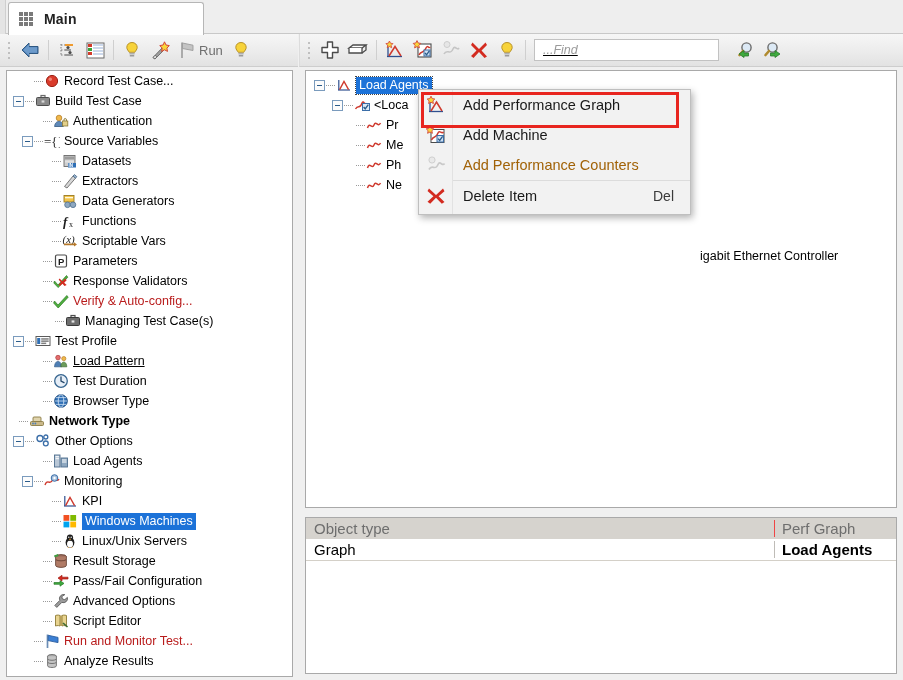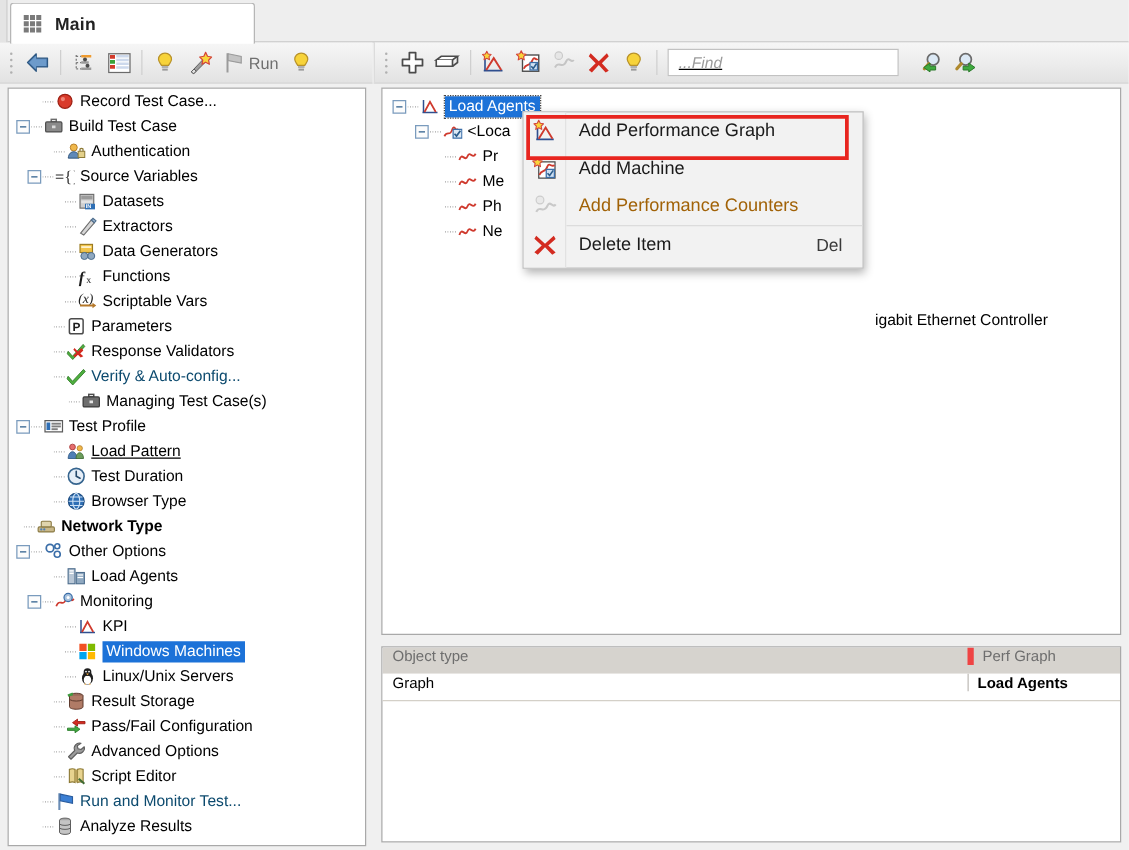--- a/index.html
+++ b/index.html
@@ -107,21 +107,21 @@
     border: 1px solid #a9a9a9;
     overflow: hidden;
     position: relative;
   }
   .trow {
     height: 20px; display: flex; align-items: center;
     font-size: 12.5px; white-space: nowrap;
     position: relative;
   }
   .trow .lbl { margin-left: 4px; }
-  .trow.disabled .lbl { color: #0c4a6e; }
+  .trow.disabled .lbl { color: #b91c1c; }
   .trow.sel .lbl {
     background: #1c72d8; color: #ffffff; padding: 1px 3px 2px 3px;
   }
 
   
   .exp {
     width: 11px; height: 11px; border: 1px solid #7a9bbd;
     background: #fcfcfc; position: relative; display: inline-block;
     margin-right: 1px; flex: 0 0 auto;
   }
@@ -154,27 +154,27 @@
     position: absolute; left: 6px; top: 444px;
     width: 592px; height: 6px;
   }
   .grid-panel {
     position: absolute; left: 6px; top: 450px;
     width: 592px; height: 157px;
     background: #ffffff; border: 1px solid #a9a9a9;
     overflow: hidden;
   }
   .grid-row {
-    display: flex; height: 21px; align-items: flex-start;
-    font-size: 12px;
+    display: flex; height: 21px; align-items: center;
+    font-size: 15px;
   }
   .grid-row.header { background: #d6d3ce; color: #6e6e6e; }
   .grid-row .c1 { width: 468px; padding-left: 8px; overflow: hidden; white-space: nowrap; }
   .grid-row .c2 { flex: 1; padding-left: 7px; overflow: hidden; white-space: nowrap; border-left: 1px solid #bfbcb7;}
-  .grid-row.header .c2 { border-left: 5px solid #ef4444; }
+  .grid-row.header .c2 { border-left: 1px solid #ef4444; }
   .grid-row.value { background: #ffffff; color: #000; }
   .grid-row.value .c2 { font-weight: bold; }
   .grid-underline { height: 1px; background: #d4d0c8; }
 
   
   .ctxmenu {
     position: absolute; left: 418px; top: 89px;
     width: 273px; height: 126px;
     background: #f2f2f2;
     border: 1px solid #bfbfbf;

